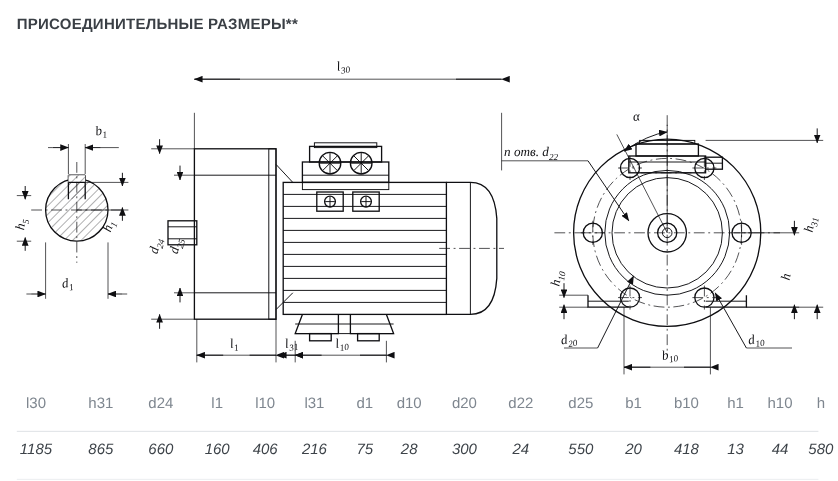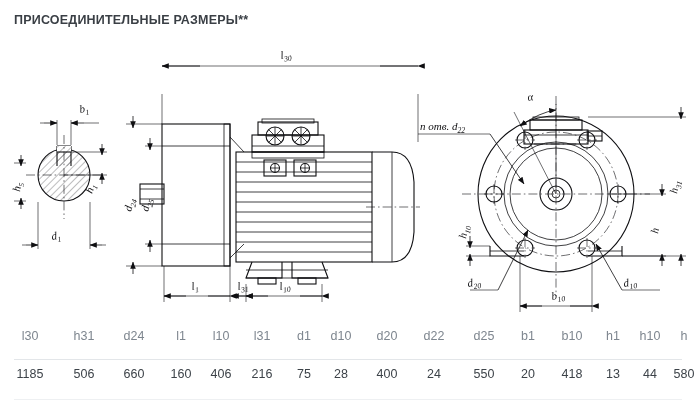--- a/index.html
+++ b/index.html
@@ -36,21 +36,21 @@
     font-style:italic;
     font-size:11px;
     fill:#0f0f12;
   }
   .dimtxt .sub{font-size:7.6px;}
 
   
   #table{position:absolute;left:0;top:325px;width:698px;height:76px;}
   .trow{position:absolute;left:0;width:698px;height:30px;}
   .thead{top:4px;}
-  .tbody{top:42px;}
+  .tbody{top:42px;font-style:italic;}
   .cell{
     position:absolute;
     font-size:12.5px;
     white-space:nowrap;
     transform:translateX(-50%);
   }
   .thead .cell{color:#7e868f;}
   .tbody .cell{color:#3d4349;}
   .rule{
     position:absolute;left:14px;top:34px;width:668px;height:1px;
@@ -359,28 +359,28 @@
       <span class="cell" style="left:613px">h1</span>
       <span class="cell" style="left:650px">h10</span>
       <span class="cell" style="left:684px">h</span>
 
     </div>
 
     <div class="rule"></div>
 
     <div class="trow tbody">
       <span class="cell" style="left:30px">1185</span>
-      <span class="cell" style="left:84px">506</span>
+      <span class="cell" style="left:84px">865</span>
       <span class="cell" style="left:134px">660</span>
       <span class="cell" style="left:181px">160</span>
       <span class="cell" style="left:221px">406</span>
       <span class="cell" style="left:262px">216</span>
       <span class="cell" style="left:304px">75</span>
       <span class="cell" style="left:341px">28</span>
-      <span class="cell" style="left:387px">400</span>
+      <span class="cell" style="left:387px">300</span>
       <span class="cell" style="left:434px">24</span>
       <span class="cell" style="left:484px">550</span>
       <span class="cell" style="left:528px">20</span>
       <span class="cell" style="left:572px">418</span>
       <span class="cell" style="left:613px">13</span>
       <span class="cell" style="left:650px">44</span>
       <span class="cell" style="left:684px">580</span>
 
     </div>
 

